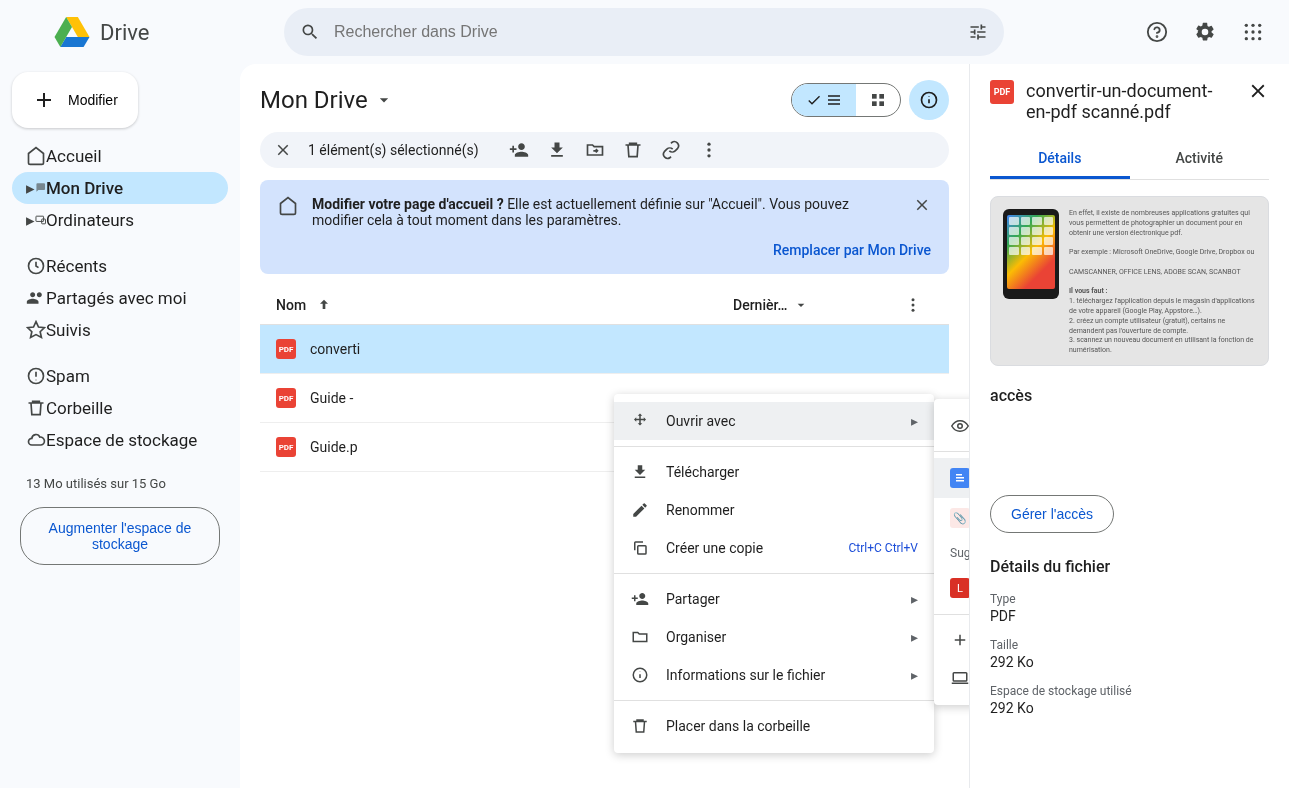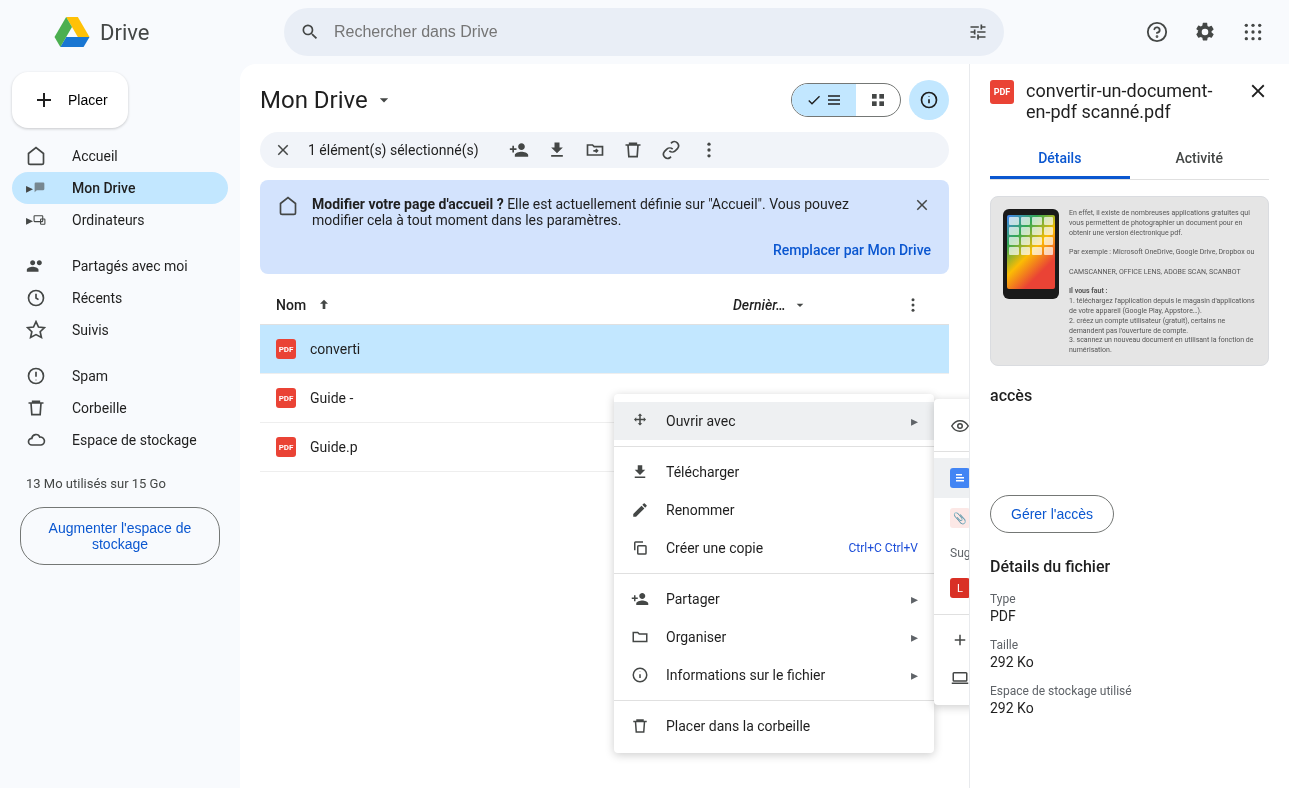--- a/index.html
+++ b/index.html
@@ -9,21 +9,21 @@
 .drive-logo { width: 40px; height: 40px; }
 .drive-title { font-size: 22px; color: #444746; }
 .search-bar { flex: 0 0 720px; height: 48px; background: #e9eef6; border-radius: 24px; display: flex; align-items: center; padding: 0 16px; gap: 14px; }
 .search-input { flex: 1; border: none; background: transparent; font-size: 16px; color: #a16207; outline: none; }
 .header-right { display: flex; align-items: center; gap: 8px; margin-left: auto; }
 .icon-btn { width: 40px; height: 40px; border: none; background: transparent; border-radius: 50%; display: flex; align-items: center; justify-content: center; cursor: pointer; color: #444746; }
 
 .main-layout { display: flex; height: calc(788px - 64px); }
 .sidebar { width: 240px; padding: 8px 12px; flex-shrink: 0; }
 .new-btn { background: #fff; border: none; border-radius: 16px; padding: 16px 20px; display: flex; align-items: center; gap: 12px; font-size: 14px; font-weight: 500; box-shadow: 0 1px 3px rgba(0,0,0,0.2); cursor: pointer; margin-bottom: 12px; }
-.nav-item { display: flex; align-items: center; gap: 26px; padding: 6px 14px; border-radius: 20px; cursor: pointer; font-size: 14px; color: #1f1f1f; }
+.nav-item { display: flex; align-items: center; gap: 0; padding: 6px 14px; border-radius: 20px; cursor: pointer; font-size: 17px; color: #1f1f1f; }
 .nav-item.active { background: #c2e7ff; font-weight: 500; }
 .nav-icon { width: 20px; height: 20px; display: flex; align-items: center; justify-content: center; color: #444746; flex-shrink: 0; }
 .nav-group { margin-bottom: 14px; }
 .storage-text { padding: 6px 14px; font-size: 13px; color: #444746; }
 .upgrade-btn { margin: 10px 8px; padding: 12px 16px; border: 1px solid #747775; border-radius: 24px; background: transparent; font-size: 14px; color: #0b57d0; cursor: pointer; text-align: center; width: calc(100% - 16px); }
 
 .content { flex: 1; background: #fff; border-radius: 16px 0 0 0; padding: 16px 20px; position: relative; overflow: hidden; }
 .content-header { display: flex; align-items: center; justify-content: space-between; margin-bottom: 12px; }
 .breadcrumb { display: flex; align-items: center; gap: 6px; font-size: 24px; }
 .view-controls { display: flex; align-items: center; gap: 8px; }
@@ -40,21 +40,21 @@
 
 .banner { background: #d3e3fd; border-radius: 8px; padding: 16px 18px; margin-bottom: 12px; position: relative; }
 .banner-row { display: flex; align-items: flex-start; gap: 14px; }
 .banner-text { font-size: 14px; color: #1f1f1f; flex: 1; }
 .banner-close { cursor: pointer; color: #444746; }
 .banner-action { text-align: right; margin-top: 14px; }
 .banner-link { color: #0b57d0; font-weight: 500; cursor: pointer; font-size: 14px; }
 
 .table-header { display: flex; align-items: center; padding: 10px 16px; border-bottom: 1px solid #e0e0e0; font-size: 14px; color: #1f1f1f; font-weight: 500; }
 .th-name { display: flex; gap: 10px; flex: 1; }
-.th-mod { display: flex; align-items: flex-end; gap: 6px; width: 160px; font-style: italic; }
+.th-mod { display: flex; align-items: flex-end; gap: 6px; width: 160px; }
 .th-more { width: 40px; display:flex; justify-content:center; }
 
 .file-row { display: flex; align-items: center; padding: 14px 16px; border-bottom: 1px solid #eee; gap: 14px; cursor: pointer; }
 .file-row.selected { background: #c2e7ff; }
 .pdf-icon { width: 20px; height: 20px; background: #ea4335; border-radius: 3px; color: #fff; font-size: 8px; font-weight: bold; display: flex; align-items: center; justify-content: center; flex-shrink: 0; }
 .file-name { font-size: 14px; }
 
 .context-menu { position: absolute; top: 330px; left: 374px; width: 320px; background: #fff; border-radius: 4px; box-shadow: 0 2px 10px rgba(0,0,0,0.2); padding: 8px 0; z-index: 10; }
 .menu-item { display: flex; align-items: center; gap: 16px; padding: 10px 16px; cursor: pointer; font-size: 14px; }
 .menu-item.highlighted { background: #eef0f2; }
@@ -141,21 +141,21 @@
   </div>
 </div>
 
 <div class="main-layout">
 
   <div class="sidebar">
     <button class="new-btn">
       <svg width="24" height="24" viewBox="0 0 24 24">
           <path d="M19 13h-6v6h-2v-6H5v-2h6V5h2v6h6v2z" fill="#1f1f1f"></path>
         </svg>
-      <span>Placer</span>
+      <span>Modifier</span>
     </button>
     <div class="nav-group">
       <div class="nav-item">
           <span class="nav-icon">
             <svg width="20" height="20" viewBox="0 0 24 24" fill="none" stroke="#444746" stroke-width="2">
               <path d="M3 9l9-7 9 7v11a2 2 0 01-2 2H5a2 2 0 01-2-2z"></path>
             </svg>
           </span>
           <span>Accueil</span>
         </div>
@@ -169,34 +169,34 @@
           <span class="nav-icon">▸<svg width="18" height="18" viewBox="0 0 24 24" fill="none" stroke="#444746" stroke-width="2">
               <rect x="2" y="4" width="16" height="11" rx="1"></rect>
               <rect x="14" y="10" width="8" height="10" rx="1"></rect>
             </svg></span>
           <span>Ordinateurs</span>
         </div>
     </div>
     <div class="nav-group">
       <div class="nav-item">
           <span class="nav-icon">
+            <svg width="20" height="20" viewBox="0 0 24 24" fill="none" stroke="#444746" stroke-width="2">
+              <circle cx="12" cy="12" r="9"></circle>
+              <path d="M12 7v5l3 2"></path>
+            </svg>
+          </span>
+          <span>Récents</span>
+        </div>
+      <div class="nav-item">
+          <span class="nav-icon">
             <svg width="20" height="20" viewBox="0 0 24 24" fill="#444746">
               <path d="M16 11c1.66 0 3-1.34 3-3s-1.34-3-3-3-3 1.34-3 3 1.34 3 3 3zm-8 0c1.66 0 3-1.34 3-3S9.66 5 8 5 5 6.34 5 8s1.34 3 3 3zm0 2c-2.33 0-7 1.17-7 3.5V19h14v-2.5c0-2.33-4.67-3.5-7-3.5z"></path>
             </svg>
           </span>
           <span>Partagés avec moi</span>
-        </div>
-      <div class="nav-item">
-          <span class="nav-icon">
-            <svg width="20" height="20" viewBox="0 0 24 24" fill="none" stroke="#444746" stroke-width="2">
-              <circle cx="12" cy="12" r="9"></circle>
-              <path d="M12 7v5l3 2"></path>
-            </svg>
-          </span>
-          <span>Récents</span>
         </div>
       <div class="nav-item">
           <span class="nav-icon">
             <svg width="20" height="20" viewBox="0 0 24 24" fill="none" stroke="#444746" stroke-width="2">
               <polygon points="12 2 15 8.5 22 9.3 17 14 18.5 21 12 17.5 5.5 21 7 14 2 9.3 9 8.5"></polygon>
             </svg>
           </span>
           <span>Suivis</span>
         </div>
     </div>

